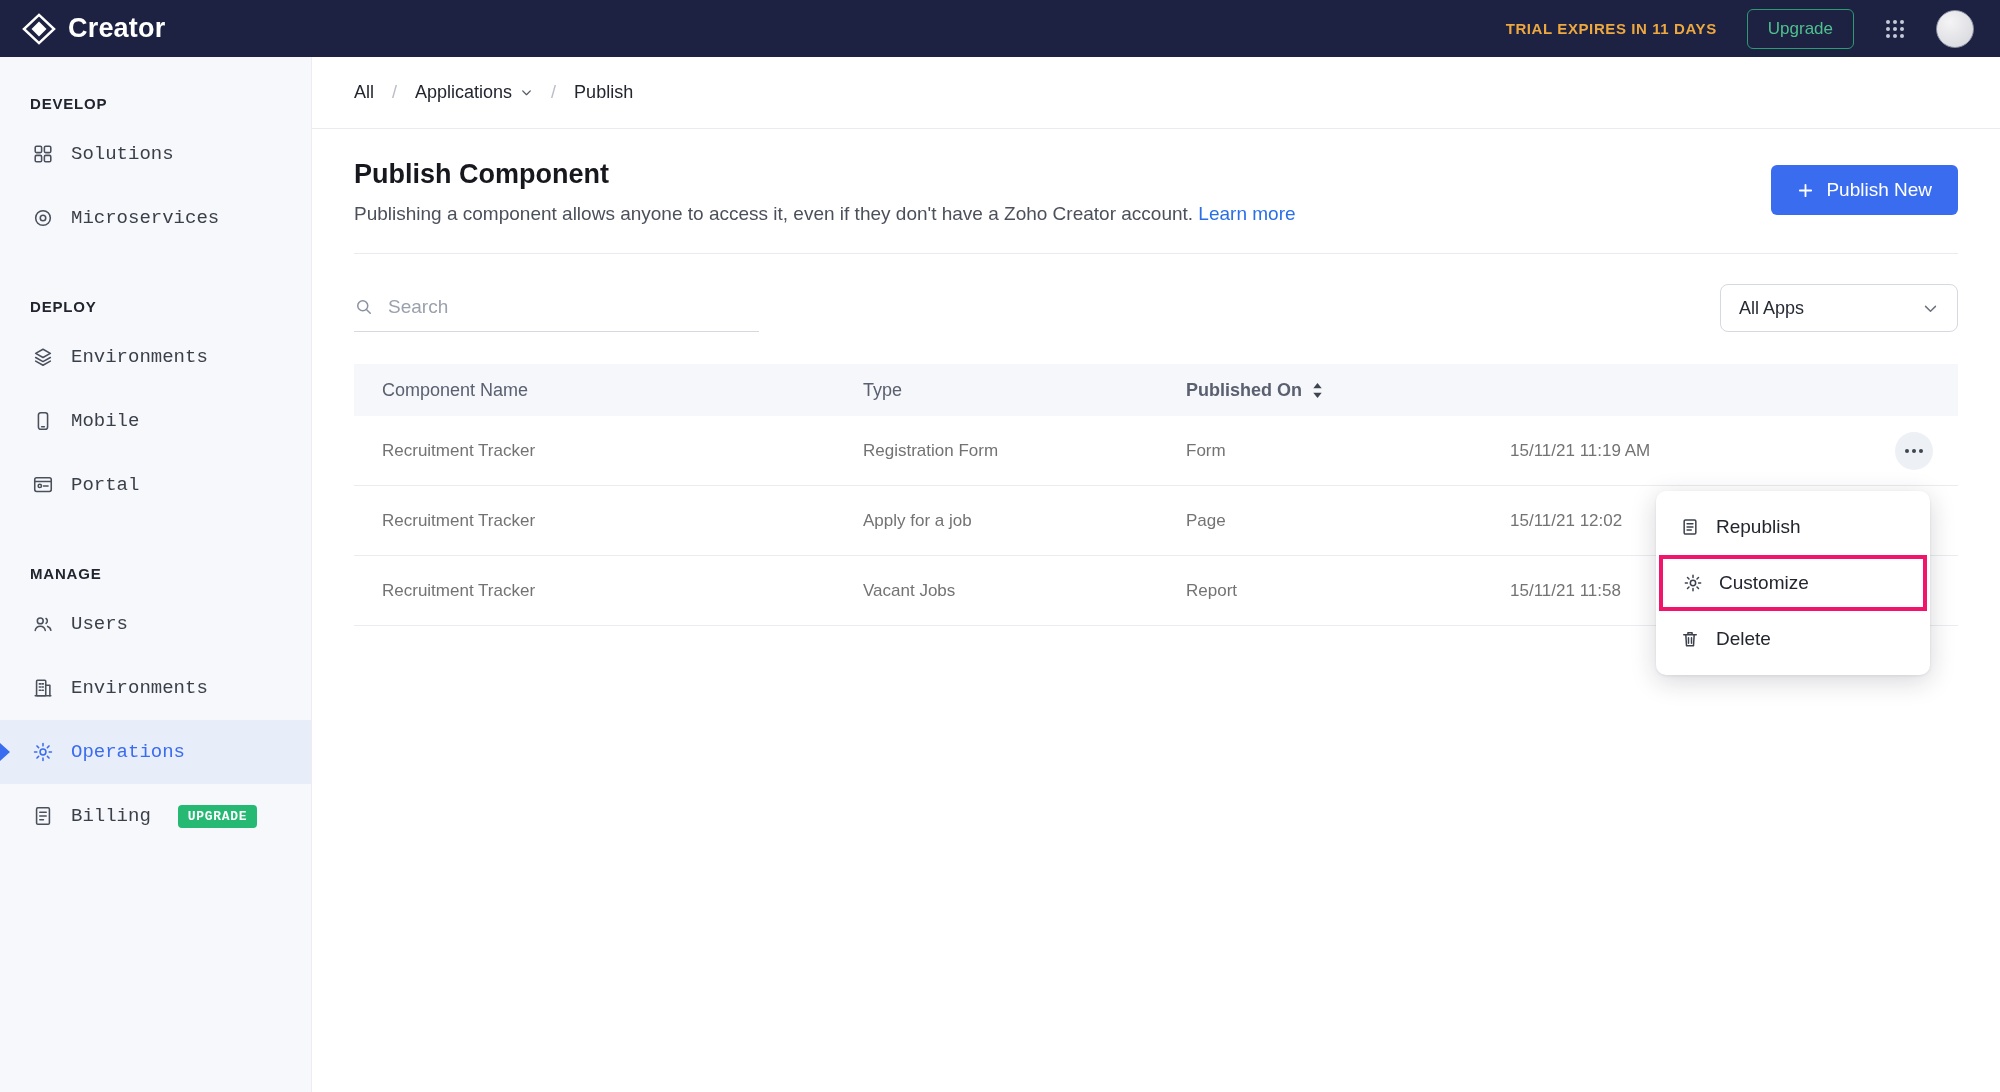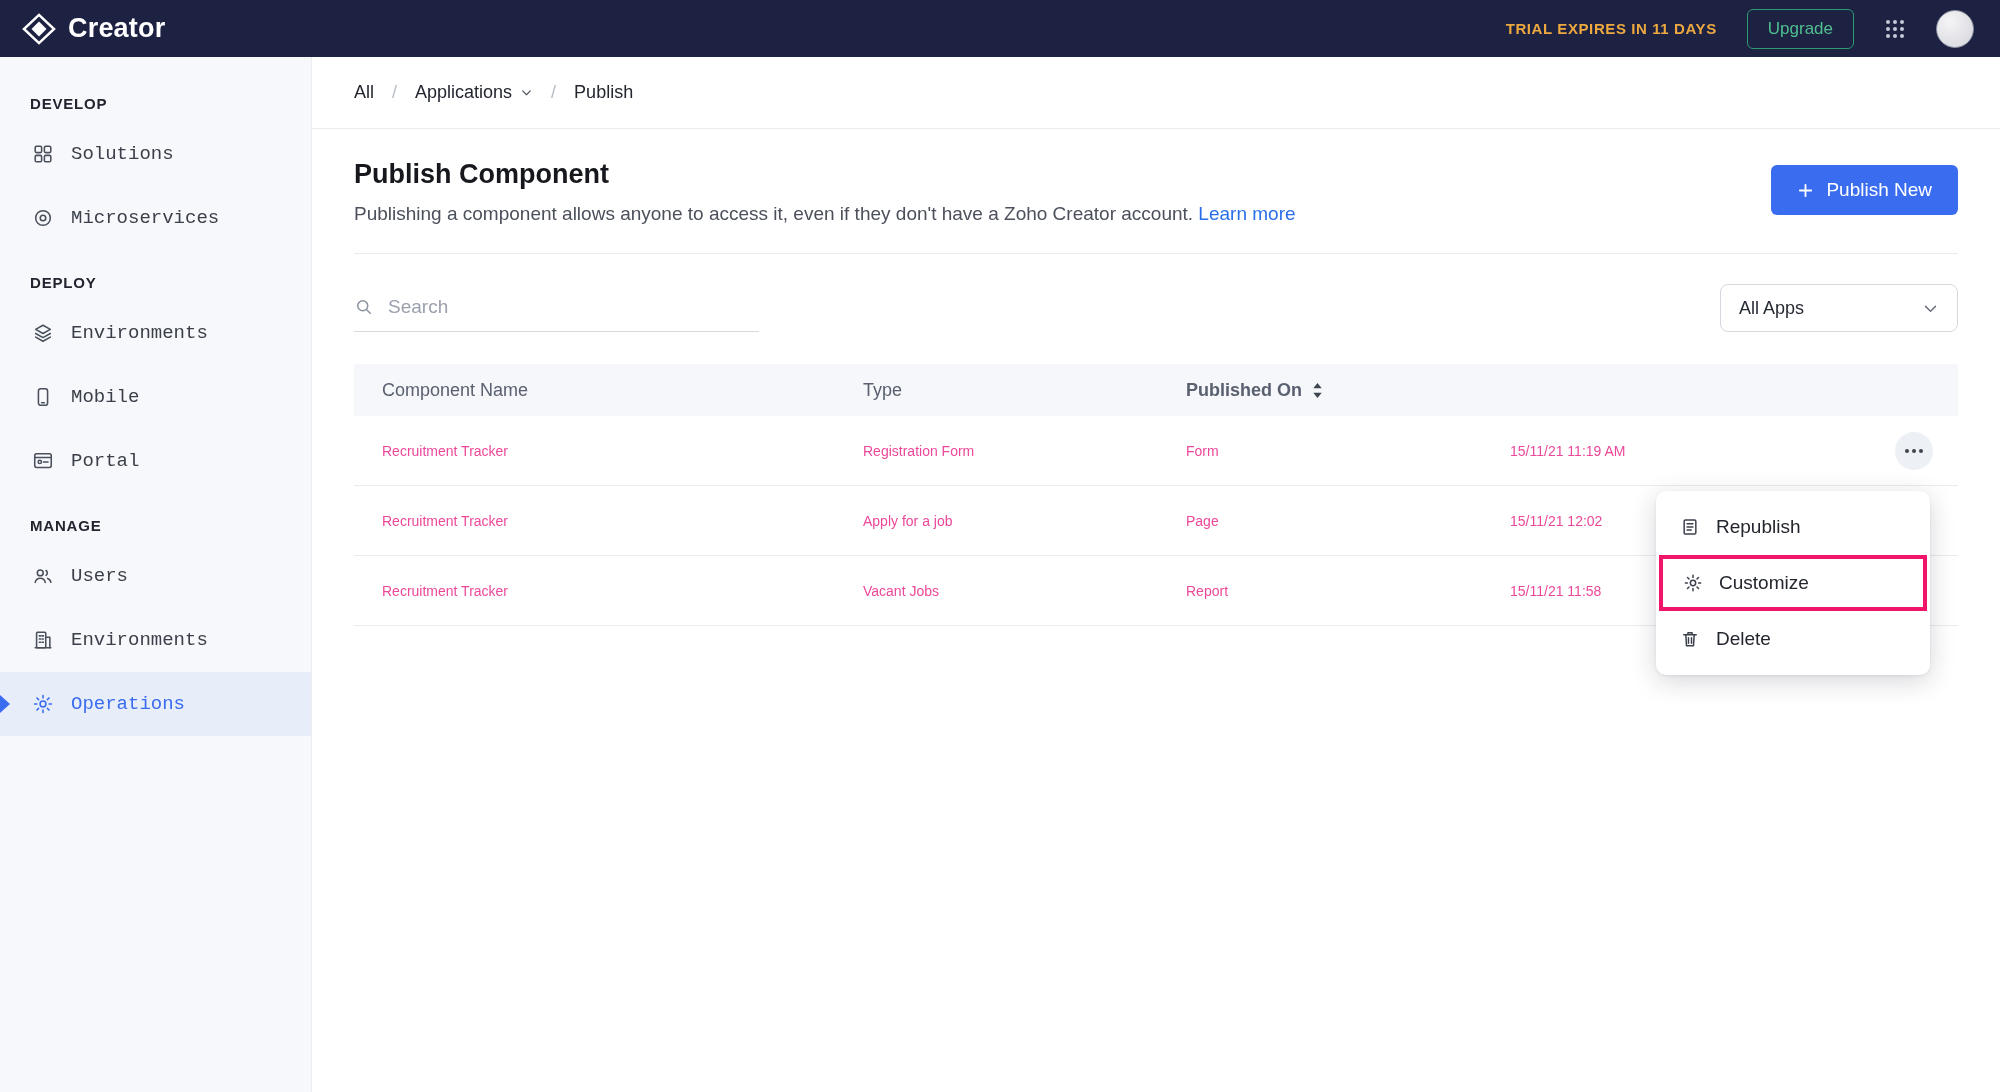--- a/index.html
+++ b/index.html
@@ -15,21 +15,21 @@
   .trial { color: #eda83f; font-size: 15px; font-weight: 700; letter-spacing: .6px; }
   .upgrade-btn { background: transparent; border: 1px solid #2d9a72; color: #4fc08f; font-size: 17px; padding: 9px 20px; border-radius: 6px; font-family: inherit; cursor: pointer; }
   .grid-icon { display: flex; }
   .avatar { width: 38px; height: 38px; border-radius: 50%; background: radial-gradient(circle at 35% 30%, #f4f4f6, #d4d5da); border: 1px solid #8b8fa3; cursor: pointer; }
 
   
   .layout { display: flex; height: 1035px; }
 
   
   .sidebar { width: 312px; background: #f7f8fb; border-right: 1px solid #ececf1; padding-top: 38px; flex-shrink: 0; }
-  .side-section + .side-section { margin-top: 24px; }
+  .side-section + .side-section { margin-top: 48px; }
   .side-title { font-size: 15px; font-weight: 700; color: #22252f; letter-spacing: .8px; padding-left: 30px; margin-bottom: 10px; }
   .side-item { position: relative; height: 64px; display: flex; align-items: center; gap: 17px; padding-left: 32px; font-size: 19px; color: #3a3f49; cursor: pointer; font-family: Liberation Mono, monospace; }
   .side-item .sicon { display: flex; color: #4a505c; }
   .side-item.active { background: #e8edfa; color: #3a6cf0; }
   .side-item.active .sicon { color: #3a6cf0; }
   .active-marker { position: absolute; left: 0; top: 50%; transform: translateY(-50%); width: 0; height: 0; border-top: 9px solid transparent; border-bottom: 9px solid transparent; border-left: 10px solid #3a6cf0; }
   .badge { background: #25b973; color: #fff; font-size: 13px; font-weight: 700; letter-spacing: .7px; padding: 4px 10px; border-radius: 4px; margin-left: 10px; }
 
   
   .main { flex: 1; display: flex; flex-direction: column; min-width: 0; background: #fff; }
@@ -49,21 +49,21 @@
   .search { display: flex; align-items: center; gap: 12px; width: 405px; border-bottom: 1px solid #d6d9e0; padding-bottom: 12px; }
   .search .sicon { display: flex; color: #8b929f; }
   .search input { border: none; outline: none; background: transparent; font-size: 19px; font-family: inherit; color: #23262f; width: 100%; }
   .search input::placeholder { color: #9aa1ad; }
   .apps-filter { width: 238px; height: 48px; border: 1px solid #d6d9e0; border-radius: 8px; display: flex; align-items: center; justify-content: space-between; padding: 0 18px; font-size: 18px; color: #262a33; cursor: pointer; background: #fff; }
   .apps-filter .chev { color: #6b717c; }
 
   .table { margin: 32px 42px 0; }
   .t-head, .t-row { display: grid; grid-template-columns: 509px 323px 324px 1fr 88px; align-items: center; }
   .t-head { background: #f6f7fa; height: 52px; font-size: 18px; color: #5a6070; }
-  .t-row { height: 70px; border-bottom: 1px solid #eaecf0; font-size: 14px; color: #ec4899; }
+  .t-row { height: 70px; border-bottom: 1px solid #eaecf0; font-size: 17px; color: #737373; }
   .cell:first-child { padding-left: 28px; }
   .published-head { display: flex; align-items: center; gap: 9px; cursor: pointer; font-weight: bold; }
   .actions-cell { display: flex; justify-content: center; }
   .more-btn { width: 38px; height: 38px; border-radius: 50%; background: #edf0f5; display: flex; align-items: center; justify-content: center; gap: 3px; cursor: pointer; border: none; }
   .more-btn .dot { width: 4px; height: 4px; border-radius: 50%; background: #3e4450; }
 
   
   .context-menu { position: absolute; left: 1656px; top: 491px; width: 274px; background: #fff; border-radius: 10px; box-shadow: 0 1px 3px rgba(25,30,50,.08), 0 6px 26px rgba(25,30,50,.18); padding: 10px 0; z-index: 20; }
   .menu-item { height: 52px; display: flex; align-items: center; gap: 16px; padding: 0 24px; font-size: 19px; color: #23262e; cursor: pointer; }
   .menu-item .micon { display: flex; color: #3c414d; }
@@ -194,20 +194,30 @@
         <div class="side-item active">
           <span class="active-marker"></span>
           <span class="sicon">
             <svg width="22" height="22" viewBox="0 0 24 24" fill="none" stroke="currentColor" stroke-width="1.7" stroke-linecap="round">
               <circle cx="12" cy="12" r="3.2"></circle>
               <path d="M12 2.8v2.5M12 18.7v2.5M2.8 12h2.5M18.7 12h2.5M5.4 5.4l1.8 1.8M16.8 16.8l1.8 1.8M18.6 5.4l-1.8 1.8M7.2 16.8l-1.8 1.8"></path>
             </svg>
           </span>
           <span>Operations</span>
         </div>
+        <div class="side-item">
+          <span class="sicon">
+            <svg width="22" height="22" viewBox="0 0 24 24" fill="none" stroke="currentColor" stroke-width="1.7" stroke-linecap="round">
+              <rect x="5" y="3" width="14" height="18" rx="1.5"></rect>
+                <path d="M8.5 8h7M8.5 12h7M8.5 16h4"></path>
+            </svg>
+          </span>
+          <span>Billing</span>
+          <span class="badge">UPGRADE</span>
+        </div>
       </div>
     </aside>
 
     <main class="main">
 
       <nav class="breadcrumb">
         <span class="crumb">All</span>
         <span class="crumb-sep">/</span>
         <span class="crumb">
           <span>Applications</span>

